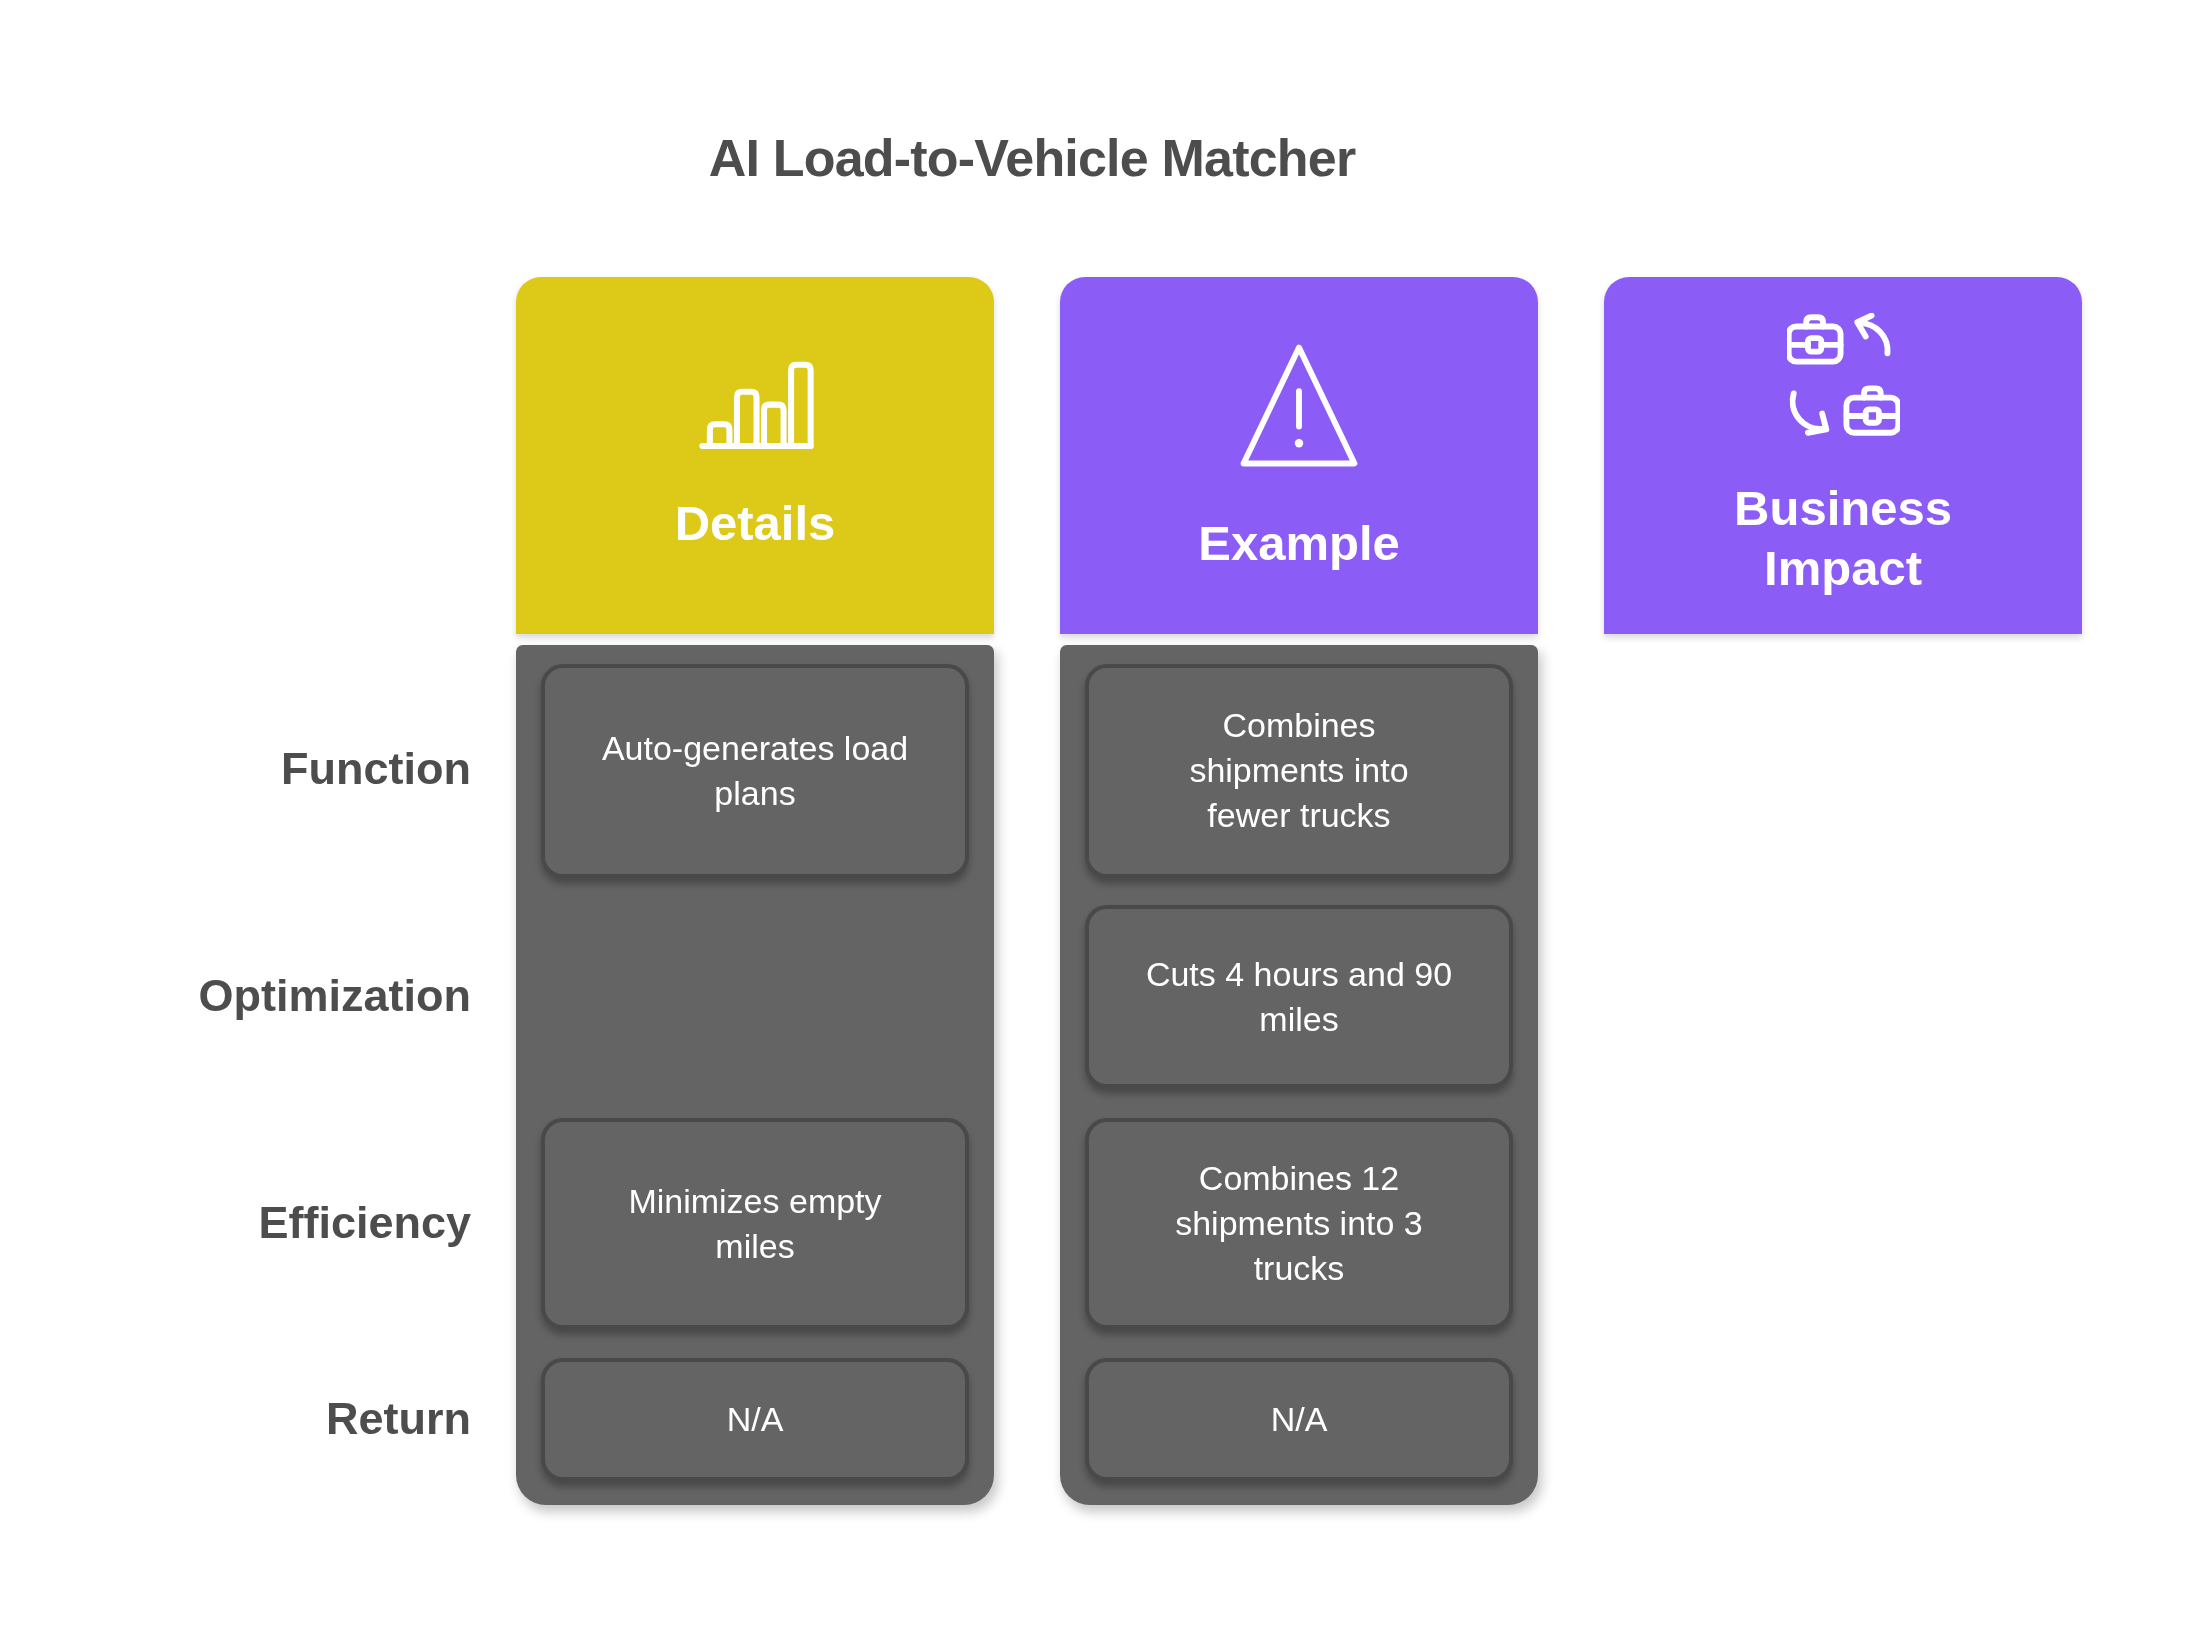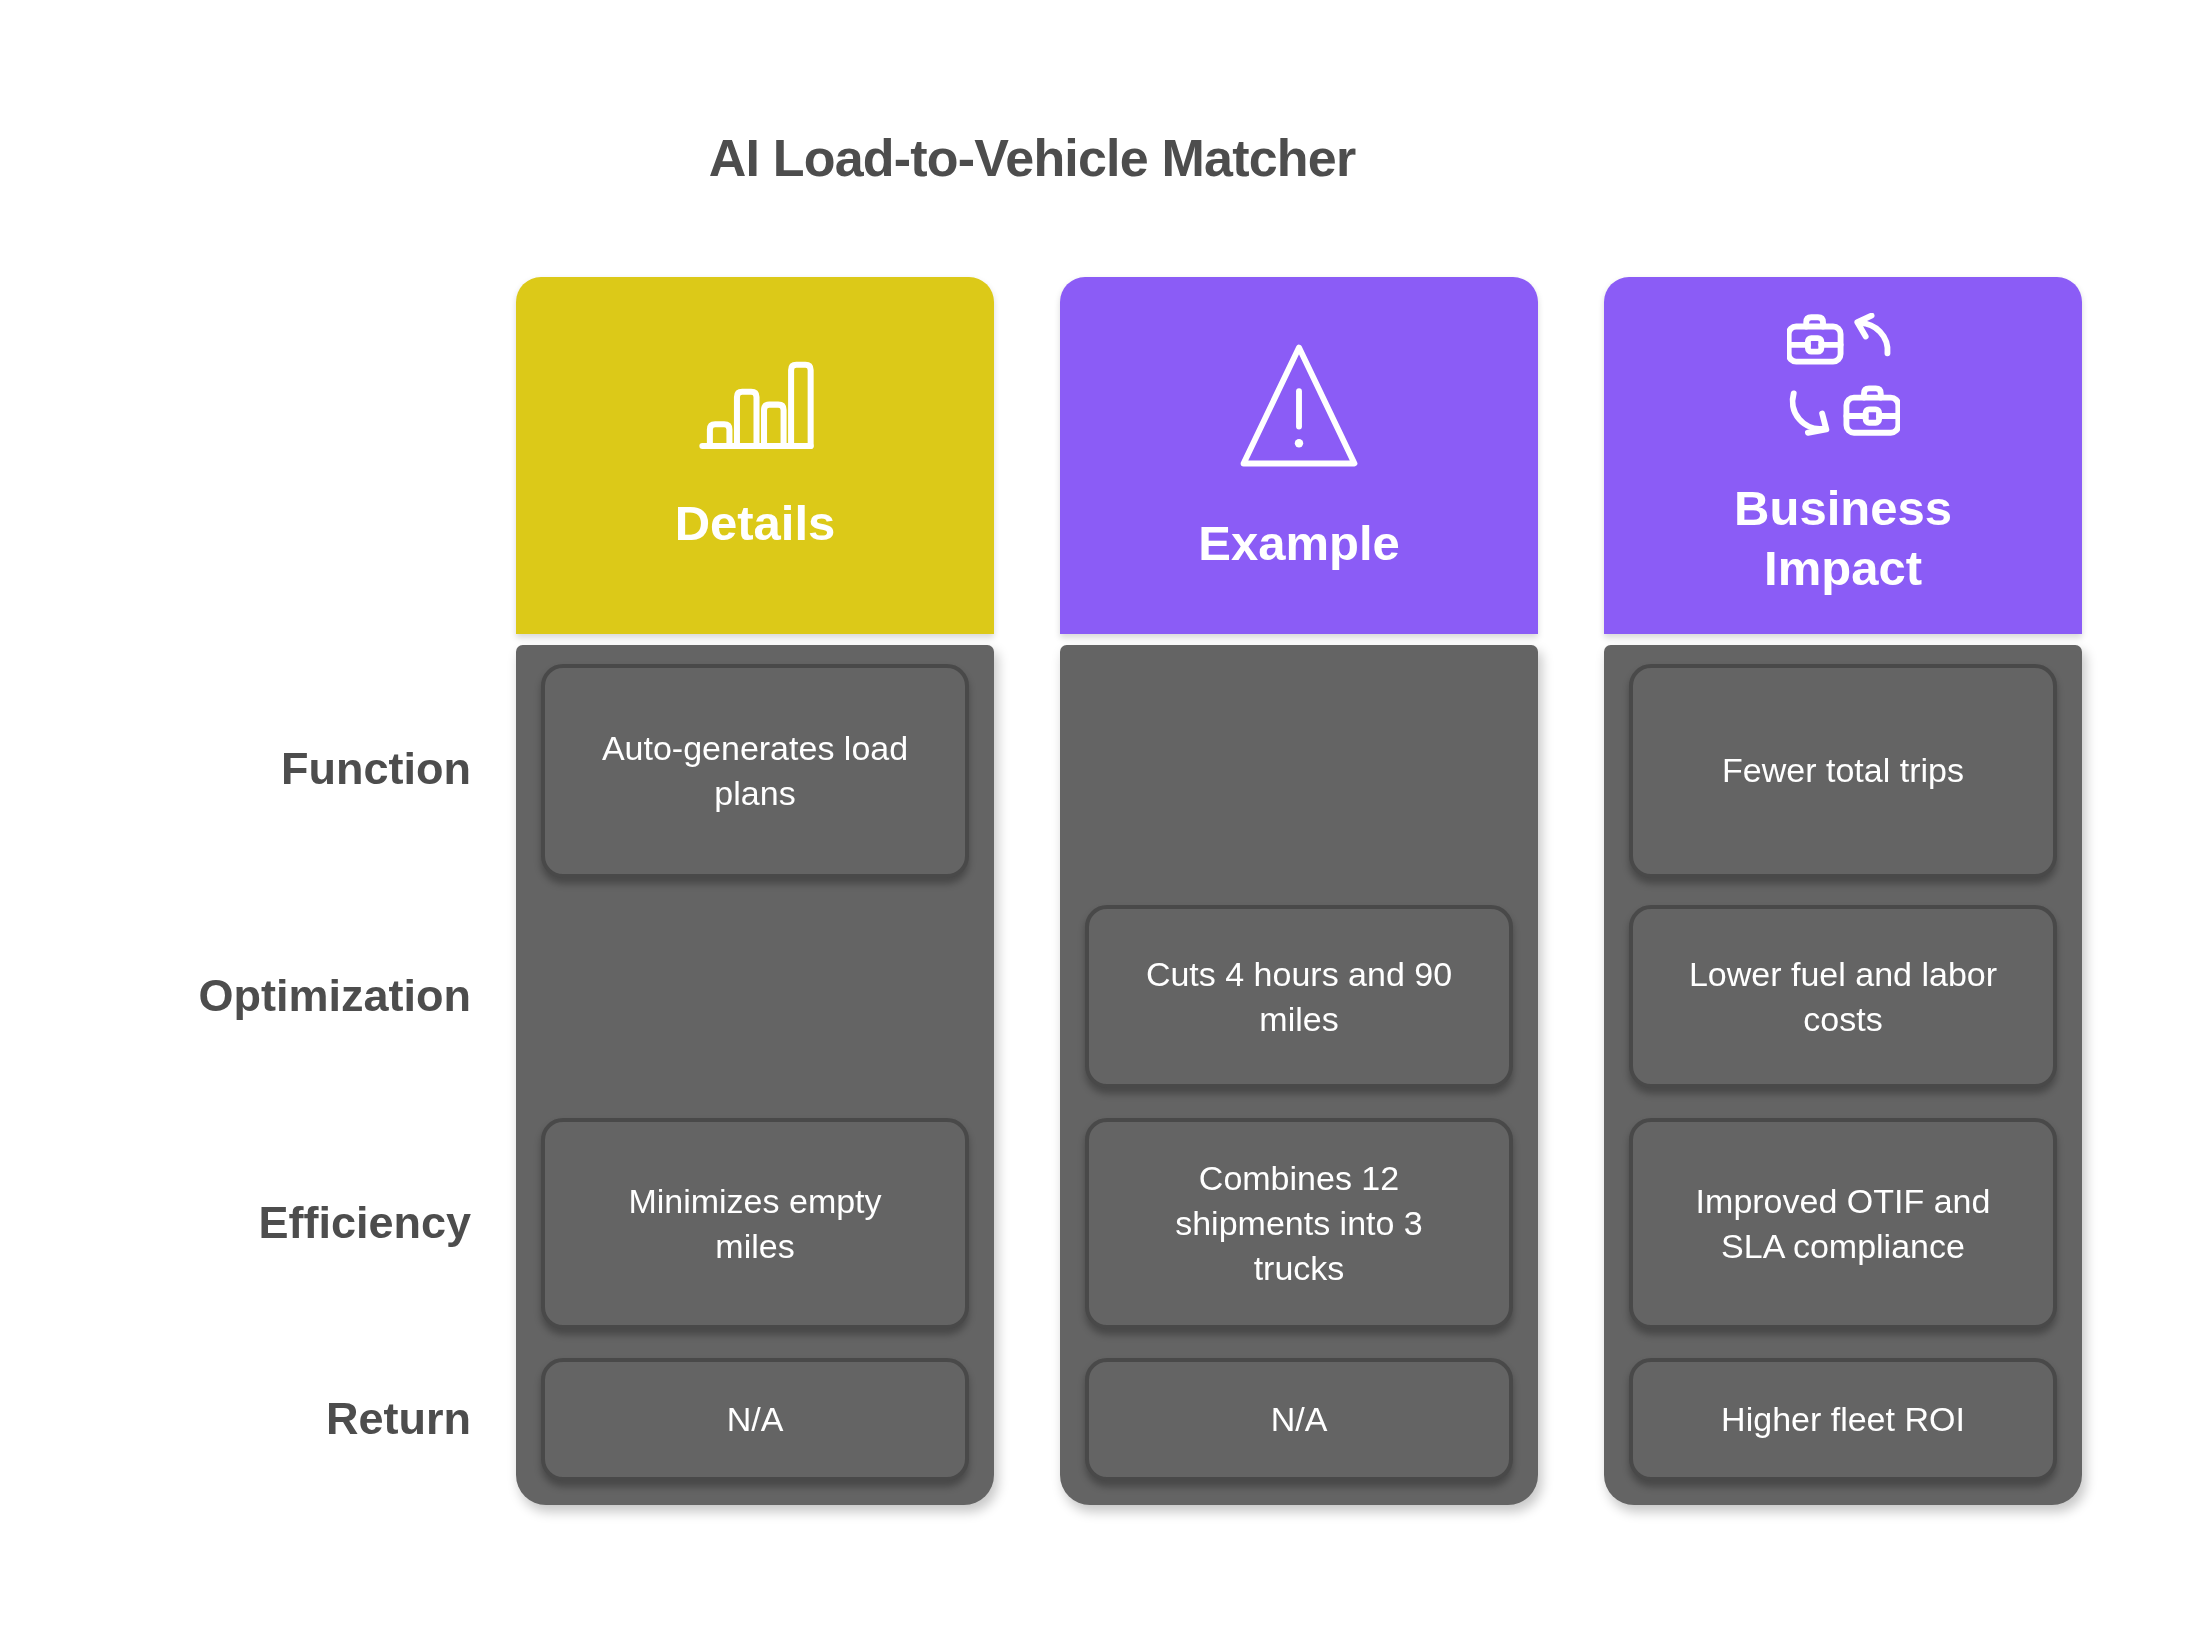--- a/index.html
+++ b/index.html
@@ -118,20 +118,25 @@
       <span class="col-icon">
         <svg width="126" height="133" viewBox="0 0 150 158" fill="none" stroke="#ffffff" stroke-width="7" stroke-linecap="round" stroke-linejoin="round">
           <path d="M75 10 L141 148 H9 Z"></path>
           <path d="M75 62 V104"></path>
           <circle cx="75" cy="124" r="5" fill="#ffffff" stroke="none"></circle>
         </svg>
       </span>
       <div class="col-title">Example</div>
     </header>
     <div class="col-body">
+      <div class="cell r1">
+          <span>Combines
+shipments into
+fewer trucks</span>
+        </div>
       <div class="cell r2">
           <span>Cuts 4 hours and 90
 miles</span>
         </div>
       <div class="cell r3">
           <span>Combines 12
 shipments into 3
 trucks</span>
         </div>
       <div class="cell r4">
@@ -164,32 +169,16 @@
             <rect x="71" y="101" width="62" height="42" rx="9"></rect>
             <path d="M71 123 H94"></path>
               <path d="M110 123 H133"></path>
             <rect x="94" y="115" width="16" height="16" rx="4"></rect>
           </g>
         </svg>
       </span>
       <div class="col-title">Business
 Impact</div>
     </header>
-    <div class="col-body">
-      <div class="cell r1">
-          <span>Fewer total trips</span>
-        </div>
-      <div class="cell r2">
-          <span>Lower fuel and labor
-costs</span>
-        </div>
-      <div class="cell r3">
-          <span>Improved OTIF and
-SLA compliance</span>
-        </div>
-      <div class="cell r4">
-          <span>Higher fleet ROI</span>
-        </div>
-    </div>
   </section>
 
 </div>
 
 
 </body></html>

